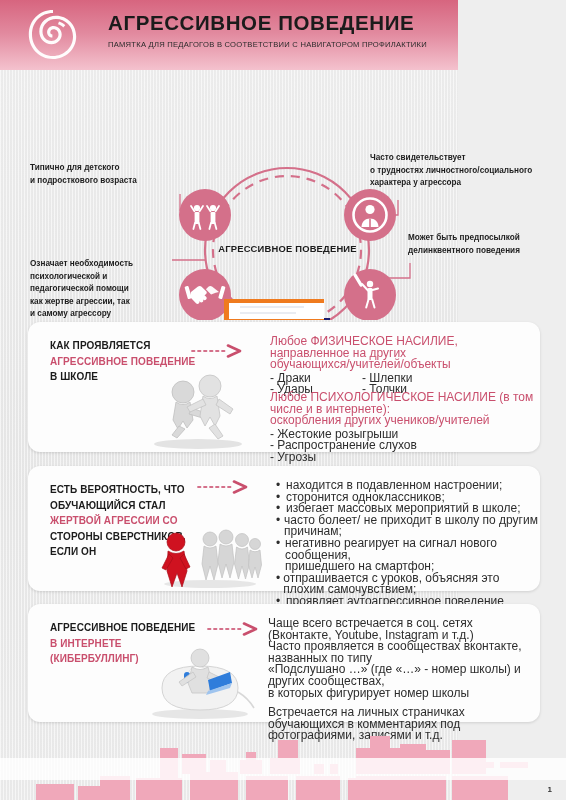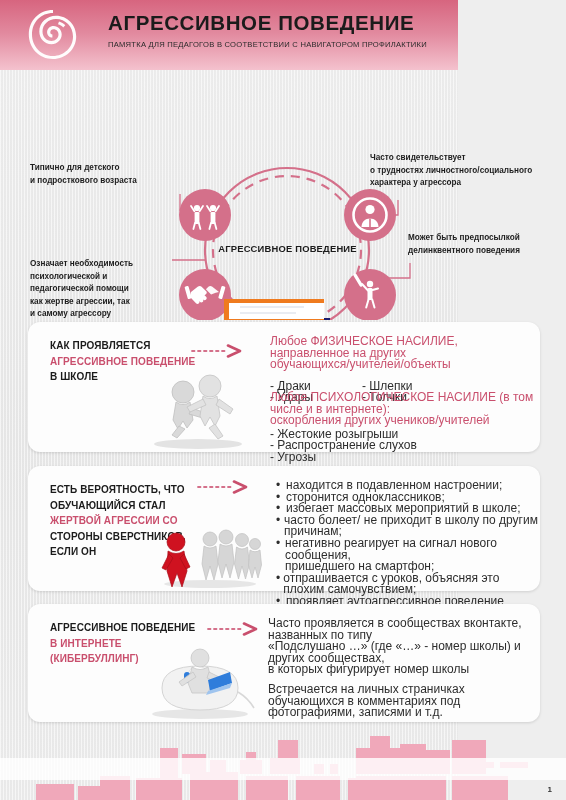--- a/index.html
+++ b/index.html
@@ -248,21 +248,21 @@
         <circle cx="67" cy="20" r="11"></circle>
         <path d="M60 30 q7 5 14 0 l3 20 -5 10 -5-9 -5 9 -5-10 z"></path>
         <path d="M60 33 l-16 8 3 5 16-7 z"></path>
         <path d="M76 33 l14 10 -3 5 -14-9 z"></path>
         <path d="M72 58 l8 12 -5 3 -9-11 z"></path>
       </g>
     </svg>
     <div class="body-col" style="left:242px; top:14px; width:260px;">
       <div class="lead">Любое ФИЗИЧЕСКОЕ НАСИЛИЕ, направленное на других</div>
       <div class="lead">обучающихся/учителей/объекты</div>
-      <div style="display:flex; margin-top:10px;">
+      <div style="display:flex; margin-top:2px;">
         <div style="width:92px;">
           <div>- Драки</div>
           <div>- Удары</div>
         </div>
         <div>
           <div>- Шлепки</div>
           <div>- Толчки</div>
         </div>
       </div>
     </div>
@@ -365,20 +365,22 @@
         <path d="M54 23 q8 5 16 0 l4 16 -4 10 -16 0 -4-10 z"></path>
         <path d="M55 28 l-14 10 3 4 14-9 z"></path>
         <path d="M71 28 l16 8 -2 5 -16-7 z"></path>
       </g>
       <g>
         <path d="M70 36 l22 -8 2 11 -22 8 z" fill="#2f7ddb"></path>
         <path d="M70 47 l24 -8 -2 5 -24 7 z" fill="#9fc4ee"></path>
       </g>
     </svg>
     <div class="body-col" style="left:240px; top:14px; width:268px;">
+      <div style="white-space:pre-line">Чаще всего встречается в соц. сетях
+(Вконтакте, Youtube, Instagram и т.д.)</div>
       <div style="white-space:pre-line; ">Часто проявляется в сообществах вконтакте, названных по типу
 «Подслушано …» (где «…» - номер школы) и других сообществах,
 в которых фигурирует номер школы</div>
       <div style="white-space:pre-line; margin-top:8px;">Встречается на личных страничках обучающихся в комментариях под
 фотографиями, записями и т.д.</div>
     </div>
   </div>
 
   <div class="footer">
     <svg width="566" height="68" viewBox="0 0 566 68">

